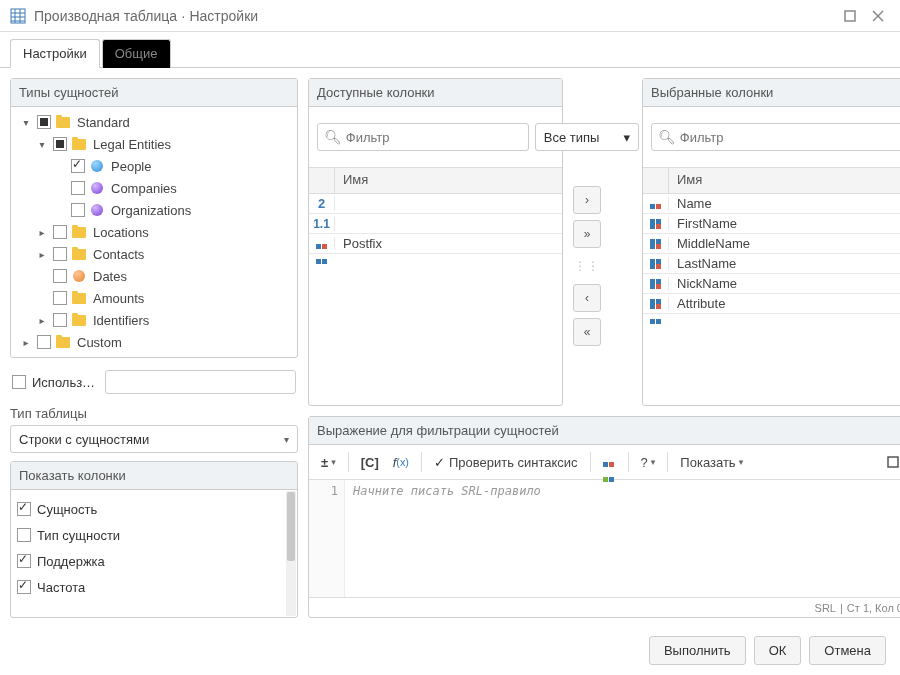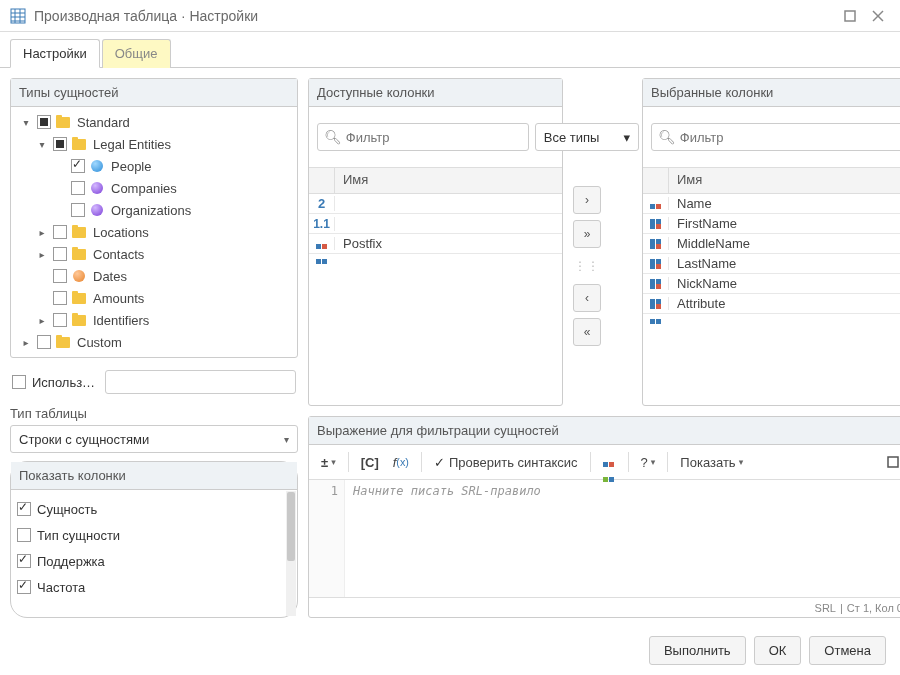--- a/index.html
+++ b/index.html
@@ -6,21 +6,21 @@
 body { font-family: -apple-system, "Segoe UI", Arial, sans-serif; font-size: 13px; color: #333; background: #fff; width: 900px; height: 675px; overflow: hidden; }
 
 
 .titlebar { display: flex; align-items: center; height: 32px; padding: 0 10px; border-bottom: 1px solid #ddd; }
 .titlebar-icon { width: 16px; height: 16px; margin-right: 8px; display: flex; align-items: center; justify-content: center; }
 .titlebar-title { flex: 1; color: #6a6a6a; font-size: 14px; }
 .titlebar-btn { width: 24px; height: 24px; display: flex; align-items: center; justify-content: center; color: #6a6a6a; font-size: 13px; cursor: pointer; margin-left: 4px; }
 
 
 .tabbar { display: flex; padding: 6px 10px 0 10px; border-bottom: 1px solid #ccc; }
-.tab { padding: 6px 12px; border: 1px solid #ccc; border-bottom: none; background: #fef9c3; margin-right: 2px; border-radius: 3px 3px 0 0; cursor: pointer; color: #888; position: relative; top: 1px; }
+.tab { padding: 6px 12px; border: 1px solid #ccc; border-bottom: none; background: #000000; margin-right: 2px; border-radius: 3px 3px 0 0; cursor: pointer; color: #888; position: relative; top: 1px; }
 .tab.active { background: #fff; color: #333; border-bottom: 1px solid #fff; z-index: 2; }
 
 
 .content { display: flex; padding: 10px; gap: 10px; height: 560px; }
 .leftcol { width: 288px; display: flex; flex-direction: column; gap: 8px; }
 .midcol { width: 255px; display: flex; flex-direction: column; gap: 8px; }
 .transfercol { width: 30px; display: flex; flex-direction: column; justify-content: flex-start; padding-top: 108px; gap: 6px; }
 .rightcol { width: 270px; display: flex; flex-direction: column; gap: 8px; margin-left: 29px; }
 
 .panel { border: 1px solid #ccc; border-radius: 3px; background: #fff; display: flex; flex-direction: column; }
@@ -242,21 +242,21 @@
     </div>
 
     <div>
       <div class="fieldlabel">Тип таблицы</div>
       <div class="dropdown">
         <span>Строки с сущностями</span>
         <span class="dd-arrow">▾</span>
       </div>
     </div>
 
-    <div class="panel" style="flex:1; min-height:0;border-radius:17px;">
+    <div class="panel" style="flex:1; min-height:0;">
       <div class="panel-head">Показать колонки</div>
       <div class="panel-body showcols-body">
         <div class="chkrow">
           <span class="chkbox checked"></span>
           <span>Сущность</span>
         </div>
         <div class="chkrow">
           <span class="chkbox"></span>
           <span>Тип сущности</span>
         </div>

